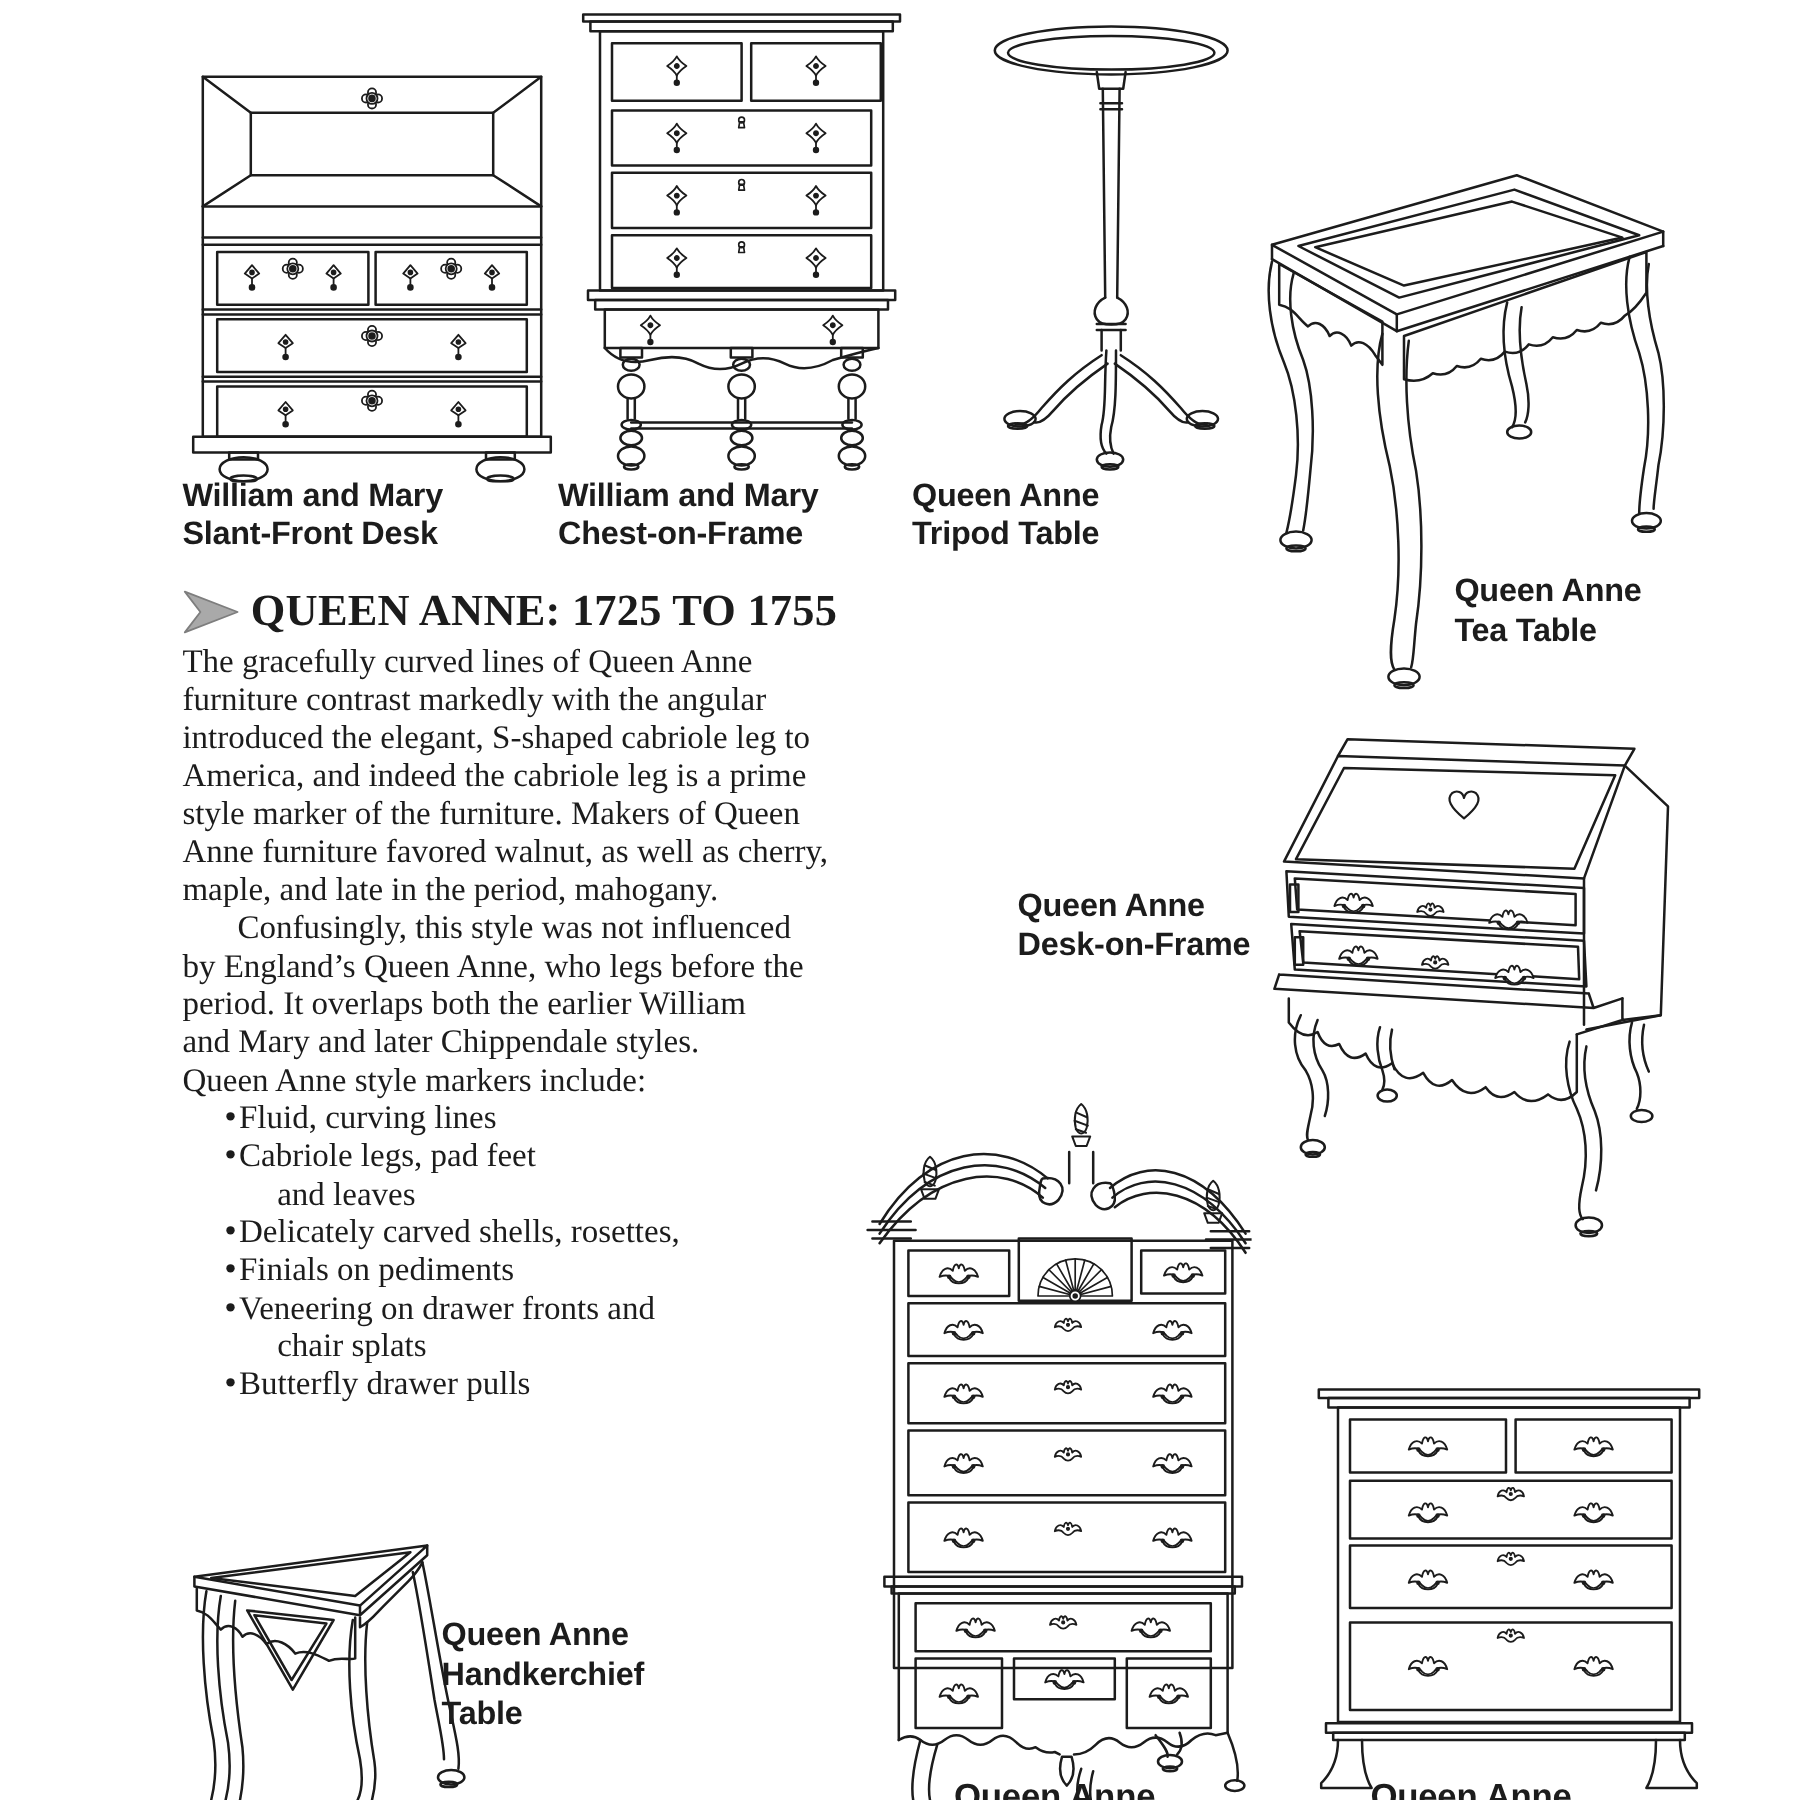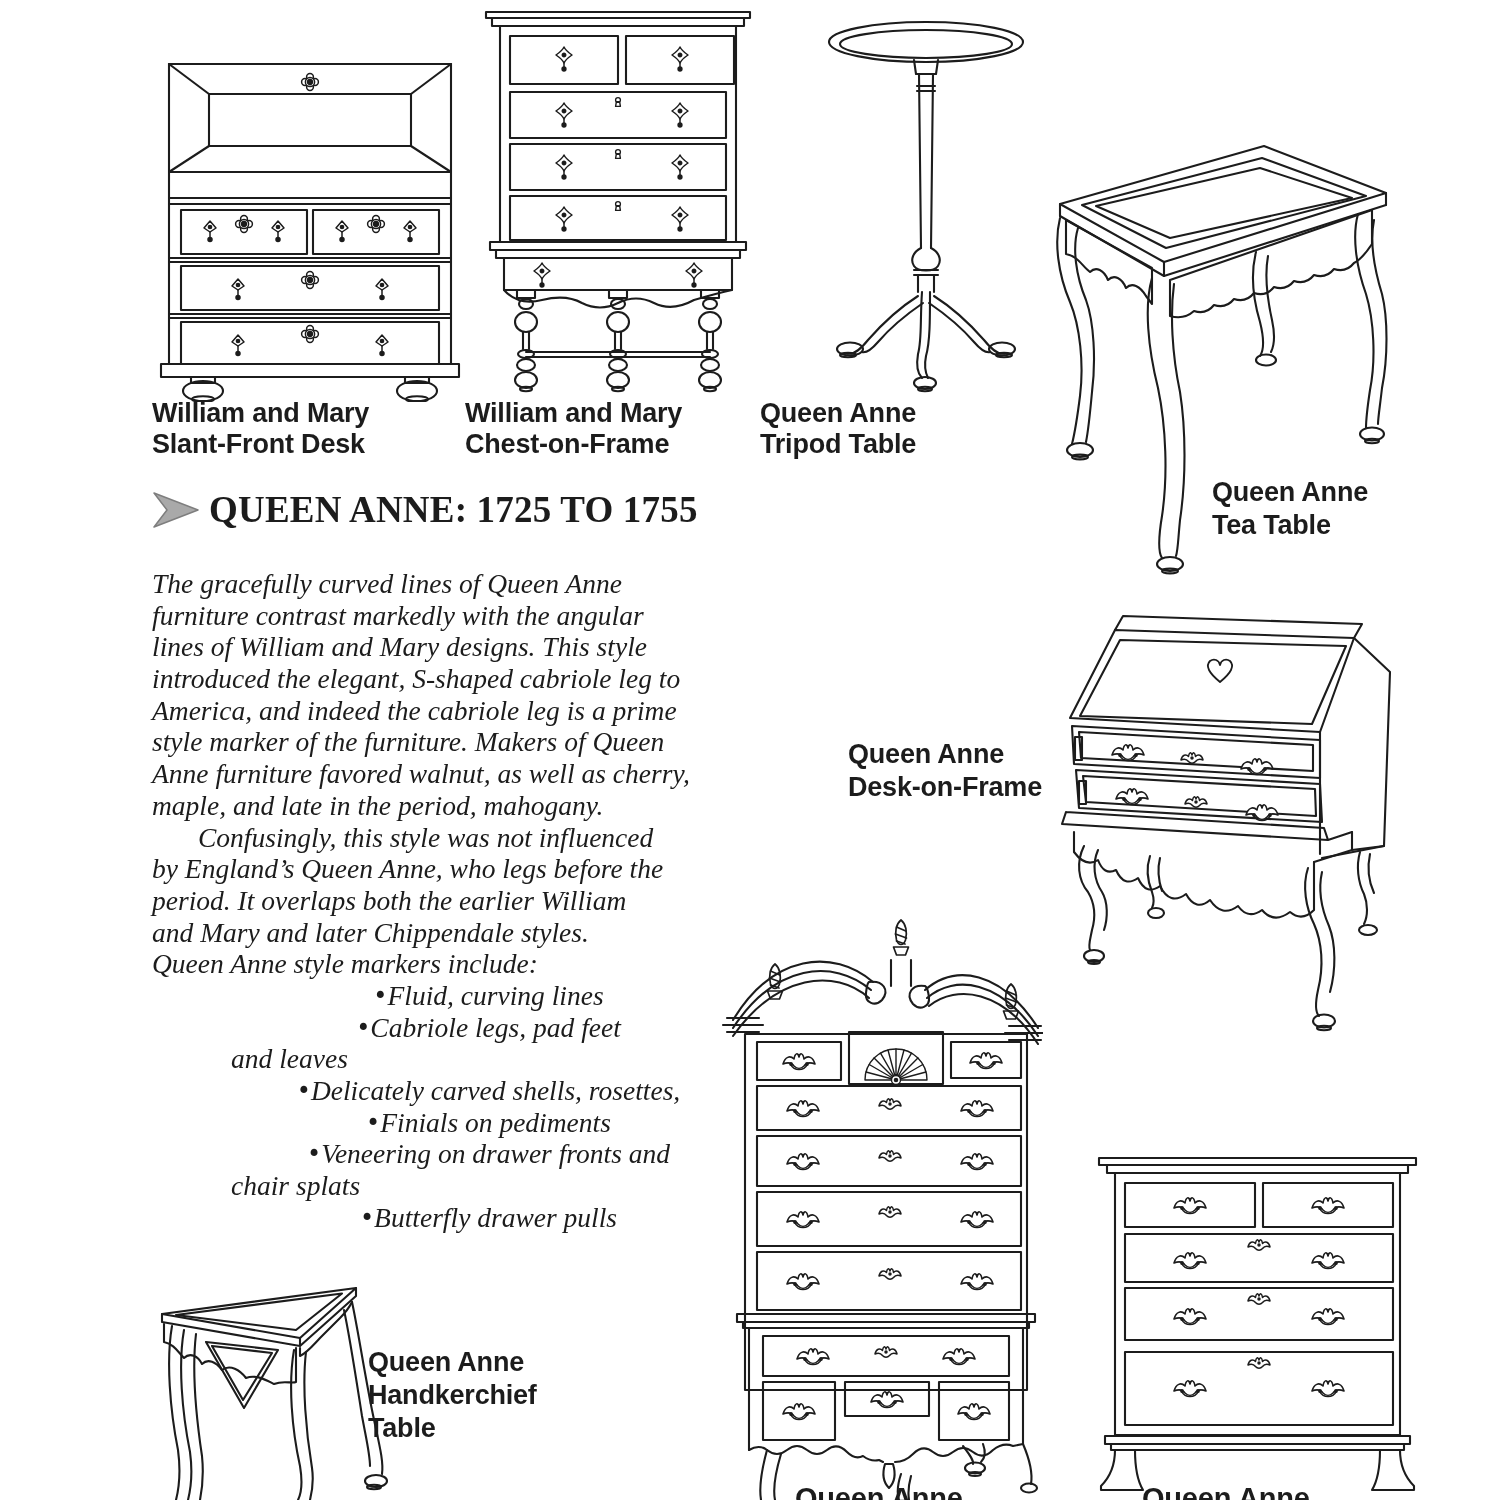--- a/index.html
+++ b/index.html
@@ -9,24 +9,24 @@
   .fig svg{display:block;}
   .cap{position:absolute;font-family:"Liberation Sans",sans-serif;font-weight:700;
        font-size:27px;line-height:31px;color:#1c1c1c;letter-spacing:-0.2px;}
   .cap.center{text-align:left;}
   .cap.wide{line-height:33px;}
   .cap-partial{font-size:29px;}
   #heading{position:absolute;left:152px;top:488px;display:flex;align-items:center;}
   #heading .arrow{width:48px;height:40px;margin-right:9px;flex:0 0 auto;}
   #heading h1{margin:0;font-family:"Liberation Serif",serif;font-weight:700;font-size:37px;
               letter-spacing:0.2px;white-space:nowrap;}
-  #body-col{position:absolute;left:152px;top:568px;width:640px;font-style:italic;}
+  #body-col{position:absolute;left:152px;top:535px;width:640px;}
   .bline{height:31.7px;font-size:27.5px;line-height:31.7px;white-space:nowrap;}
   .bline.ind{text-indent:46px;}
-  .bline.bullet{padding-left:33px;text-align:center;}
+  .bline.bullet{padding-left:33px;}
   .bline.cont{padding-left:79px;}
   .bdot{font-family:"DejaVu Sans",sans-serif;font-size:24px;vertical-align:1px;}
 </style>
 </head>
 <body>
 
 <div id="page">
 
 <svg width="0" height="0" style="position:absolute" aria-hidden="true">
   <defs>
@@ -416,21 +416,20 @@
 <div id="heading">
   <svg class="arrow" viewBox="0 0 48 40">
     <polygon points="2,3 46,20 2,37 15,20" fill="#a9a9a9" stroke="#7e7e7e" stroke-width="1.5" stroke-linejoin="round"></polygon>
   </svg>
   <h1>QUEEN ANNE: 1725 TO 1755</h1>
 </div>
 
 <div id="body-col">
   <div class="bline">The gracefully curved lines of Queen Anne</div>
   <div class="bline">furniture contrast markedly with the angular</div>
-  <div class="bline">lines of William and Mary designs. This style</div>
   <div class="bline">introduced the elegant, S-shaped cabriole leg to</div>
   <div class="bline">America, and indeed the cabriole leg is a prime</div>
   <div class="bline">style marker of the furniture. Makers of Queen</div>
   <div class="bline">Anne furniture favored walnut, as well as cherry,</div>
   <div class="bline">maple, and late in the period, mahogany.</div>
   <div class="bline ind">Confusingly, this style was not influenced</div>
   <div class="bline">by England’s Queen Anne, who legs before the</div>
   <div class="bline">period. It overlaps both the earlier William</div>
   <div class="bline">and Mary and later Chippendale styles.</div>
   <div class="bline">Queen Anne style markers include:</div>

